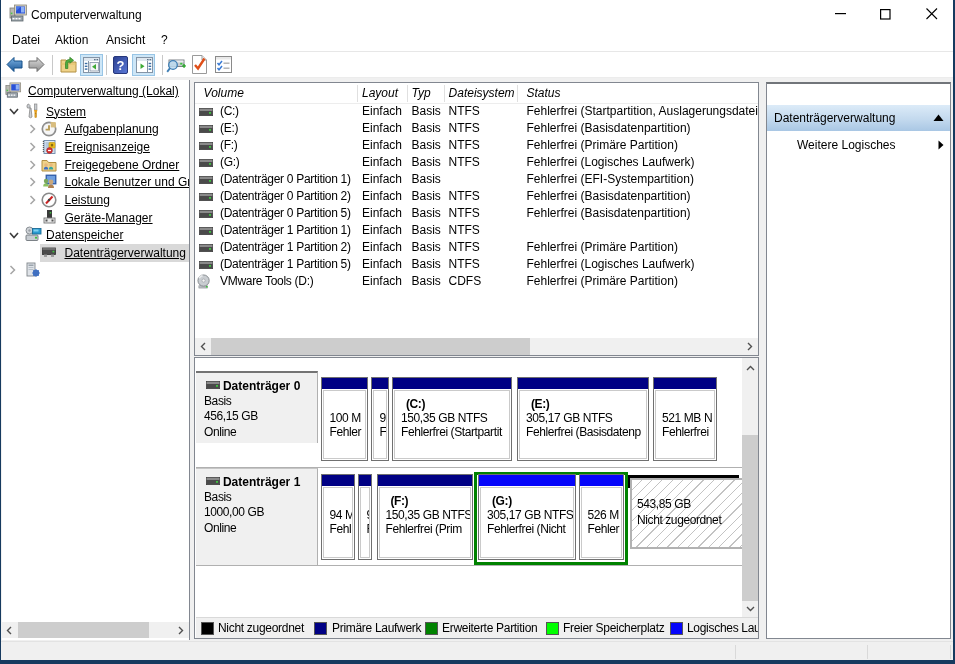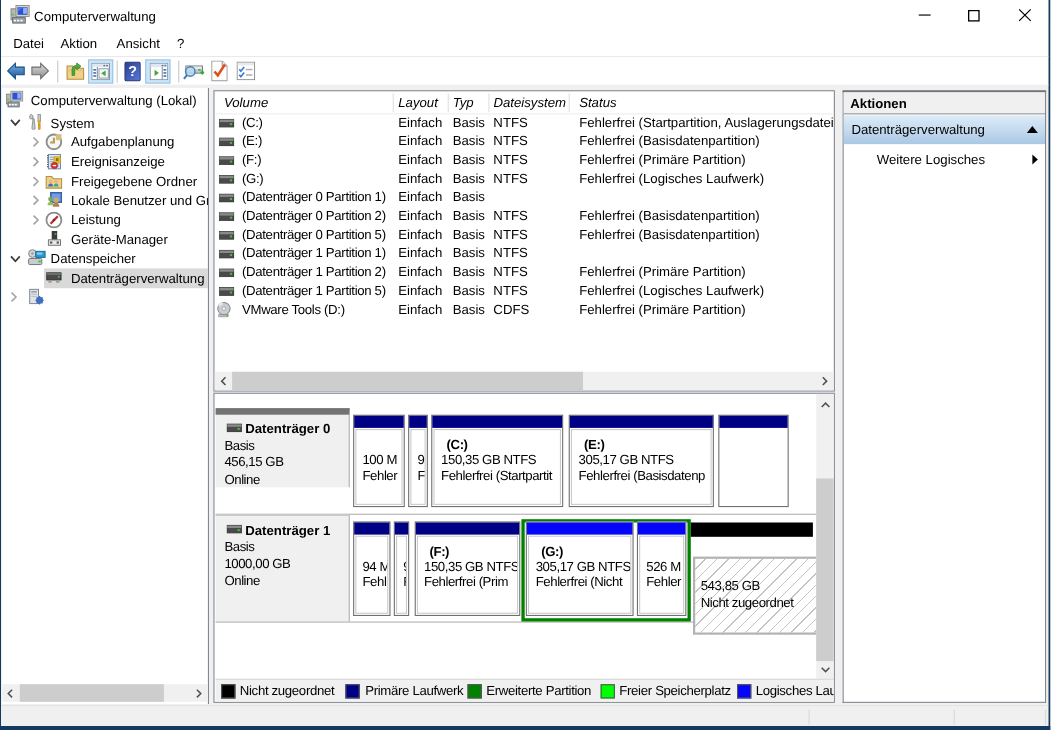--- a/index.html
+++ b/index.html
@@ -9,21 +9,21 @@
 #bB{left:0;top:660px;width:955px;height:4px;background:#163a5f;}
 #title{left:1px;top:0;width:952px;height:28px;background:#fff;}
 #ttext{left:30px;top:8px;font-size:12px;}
 #menu{left:1px;top:28px;width:952px;height:24px;background:#fff;border-bottom:1px solid #e7e7e7;}
 .mi{position:absolute;top:5px;font-size:12px;}
 #tools{left:1px;top:52px;width:952px;height:26px;background:#fff;border-bottom:1px solid #ececec;}
 .tsep{position:absolute;top:3px;width:1px;height:20px;background:#c8c8c8;}
 .tbtn{position:absolute;top:1.5px;width:23px;height:22px;background:#cde6f7;border:1px solid #98c5e6;}
 #content{left:1px;top:78px;width:952px;height:563px;background:#f0f0f0;}
 #tree{left:2px;top:80px;width:188px;height:560px;background:#fff;border-right:1px solid #828790;overflow:hidden;}
-.trow{position:absolute;left:0;height:18px;line-height:18px;white-space:nowrap;}
+.trow{position:absolute;left:0;height:18px;line-height:18px;white-space:nowrap;text-decoration:underline;}
 .tico{position:absolute;top:1px;}
 #treesel{position:absolute;left:38px;top:164px;width:150px;height:18px;background:#d9d9d9;}
 #treehsb{position:absolute;left:0px;top:542px;width:187px;height:16px;background:#f0f0f0;}
 #list{left:194px;top:82px;width:565px;height:274px;background:#fff;border:1px solid #828790;overflow:hidden;}
 .hdr{position:absolute;top:0;height:20px;line-height:20px;font-style:italic;}
 .hsep{position:absolute;top:2px;width:1px;height:17px;background:#e0e0e0;}
 .lrow{position:absolute;left:0;width:720px;height:17px;line-height:17px;white-space:nowrap;}
 .c1{position:absolute;left:25px;letter-spacing:-0.3px;}
 .c2{position:absolute;left:167px;}
 .c3{position:absolute;left:216.5px;}
@@ -363,20 +363,21 @@
     </div>
   <div class="lrow" style="top:88px">
       <svg class="dico" width="14" height="8" viewBox="0 0 14 8">
         <rect width="13.4" height="7.4" x="0.3" y="0.3" fill="#4a4a4a" stroke="#333" stroke-width="0.6"></rect>
         <rect x="0.6" y="0.8" width="12.8" height="2.2" fill="#8a8a8a"></rect>
         <rect x="10" y="4" width="2" height="1.8" fill="#3fc13f"></rect>
       </svg>
       <span class="c1">(Datenträger 0 Partition 1)</span>
       <span class="c2">Einfach</span>
       <span class="c3">Basis</span>
+      <span class="c5">Fehlerfrei (EFI-Systempartition)</span>
     </div>
   <div class="lrow" style="top:105px">
       <svg class="dico" width="14" height="8" viewBox="0 0 14 8">
         <rect width="13.4" height="7.4" x="0.3" y="0.3" fill="#4a4a4a" stroke="#333" stroke-width="0.6"></rect>
         <rect x="0.6" y="0.8" width="12.8" height="2.2" fill="#8a8a8a"></rect>
         <rect x="10" y="4" width="2" height="1.8" fill="#3fc13f"></rect>
       </svg>
       <span class="c1">(Datenträger 0 Partition 2)</span>
       <span class="c2">Einfach</span>
       <span class="c3">Basis</span>
@@ -448,21 +449,21 @@
     <svg class="chev" style="left:5px;top:4px" width="6" height="9" viewBox="0 0 6 9">
         <path d="M5 1 L1.5 4.5 L5 8" stroke="#505050" stroke-width="1.4" fill="none"></path>
       </svg>
     <div class="sbthumbh" style="left:16px;top:0px;width:319px;height:17px"></div>
     <svg class="chev" style="left:552px;top:4px" width="6" height="9" viewBox="0 0 6 9">
         <path d="M1 1 L4.5 4.5 L1 8" stroke="#505050" stroke-width="1.4" fill="none"></path>
       </svg>
   </div>
 </div>
 <div class="abs" id="disk">
-  <div class="dlabel" style="top:13px;height:72px;border-top:6px solid #737373">
+  <div class="dlabel" style="top:13px;height:72px;border-top:2px solid #737373">
     <div style="position:absolute;left:8px;top:6px;line-height:15.2px;letter-spacing:-0.4px;white-space:nowrap">
       <svg style="vertical-align:1px;margin-left:2px" width="14" height="8" viewBox="0 0 14 8">
           <rect width="13.4" height="7.4" x="0.3" y="0.3" fill="#4a4a4a" stroke="#333" stroke-width="0.6"></rect>
           <rect x="0.6" y="0.8" width="12.8" height="2.2" fill="#8a8a8a"></rect>
           <rect x="10" y="4" width="2" height="1.8" fill="#3fc13f"></rect>
         </svg>
       <b style="letter-spacing:0"> Datenträger 0</b><br>Basis<br>456,15 GB<br>Online
     </div>
   </div>
   <div class="rowline" style="top:109px"></div>
@@ -493,20 +494,25 @@
   <div class="part" style="left:322px;top:18.5px;width:131.5px;height:84px">
       <div class="pbar"></div>
       <div class="pin">
         <div><b style="margin-left:5px">(E:)</b></div>
         <div>305,17 GB NTFS</div>
         <div>Fehlerfrei (Basisdatenp</div>
       </div>
     </div>
   <div class="part" style="left:458px;top:18.5px;width:64px;height:84px">
       <div class="pbar"></div>
+      <div class="pin">
+        <div>&nbsp;</div>
+        <div>521 MB N</div>
+        <div>Fehlerfrei</div>
+      </div>
     </div>
 
   <div class="dlabel" style="top:110px;height:97px;border-top:1px solid #c6c6c6">
     <div style="position:absolute;left:8px;top:6px;line-height:15.2px;letter-spacing:-0.4px;white-space:nowrap">
       <svg style="vertical-align:1px;margin-left:2px" width="14" height="8" viewBox="0 0 14 8">
           <rect width="13.4" height="7.4" x="0.3" y="0.3" fill="#4a4a4a" stroke="#333" stroke-width="0.6"></rect>
           <rect x="0.6" y="0.8" width="12.8" height="2.2" fill="#8a8a8a"></rect>
           <rect x="10" y="4" width="2" height="1.8" fill="#3fc13f"></rect>
         </svg>
       <b style="letter-spacing:0"> Datenträger 1</b><br>Basis<br>1000,00 GB<br>Online
@@ -548,21 +554,21 @@
     </div>
   <div class="part" style="left:383.5px;top:116px;width:45.5px;height:86px">
       <div class="pbar" style="background:#0505fa"></div>
       <div class="pin">
         <div>&nbsp;</div>
         <div>526 M</div>
         <div>Fehler</div>
       </div>
     </div>
   <div style="position:absolute;left:433px;top:116.5px;width:111px;height:13px;background:#000"></div>
-  <div style="position:absolute;left:435px;top:148px;width:118px;height:71px;border:2px solid #b2b2b2;background:repeating-linear-gradient(135deg,#fff 0px,#fff 6.4px,#c3c3c3 6.4px,#c3c3c3 7.3px);">
+  <div style="position:absolute;left:435px;top:120px;width:118px;height:71px;border:2px solid #b2b2b2;background:repeating-linear-gradient(135deg,#fff 0px,#fff 6.4px,#c3c3c3 6.4px,#c3c3c3 7.3px);">
     <div style="position:absolute;left:5px;top:17px;line-height:15.5px;letter-spacing:-0.4px;white-space:nowrap">543,85 GB<br>Nicht zugeordnet</div>
   </div>
 
   <div id="vsb">
     <div style="position:absolute;left:0;top:77px;width:16px;height:166px;background:#cdcdcd"></div>
     <svg class="chev" style="left:3.5px;top:7px" width="9" height="6" viewBox="0 0 9 6">
         <path d="M1 5 L4.5 1.5 L8 5" stroke="#505050" stroke-width="1.4" fill="none"></path>
       </svg>
     <svg class="chev" style="left:3.5px;top:248px" width="9" height="6" viewBox="0 0 9 6">
         <path d="M1 1 L4.5 4.5 L8 1" stroke="#505050" stroke-width="1.4" fill="none"></path>
@@ -575,21 +581,20 @@
       <span class="ltx" style="left:136px">Primäre Laufwerk</span>
     <div class="lsq" style="left:229px;background:#008200"></div>
       <span class="ltx" style="left:246px">Erweiterte Partition</span>
     <div class="lsq" style="left:350px;background:#00ff00"></div>
       <span class="ltx" style="left:367px">Freier Speicherplatz</span>
     <div class="lsq" style="left:474px;background:#0505fa"></div>
       <span class="ltx" style="left:491px">Logisches Laufwerk</span>
   </div>
 </div>
 <div class="abs" id="actions">
-  <div id="ahdr">Aktionen</div>
   <div id="ablue">Datenträgerverwaltung
     <svg class="abs" style="left:166px;top:9px" width="11" height="8" viewBox="0 0 11 8">
         <path d="M5.5 0.5 L10.5 7 L0.5 7 Z" fill="#000"></path>
       </svg>
   </div>
   <div id="amore">Weitere Logisches</div>
   <svg class="abs" style="left:171px;top:56px" width="6" height="10" viewBox="0 0 6 10">
       <path d="M0.5 0.5 L5.5 5 L0.5 9.5 Z" fill="#000"></path>
     </svg>
 </div>

